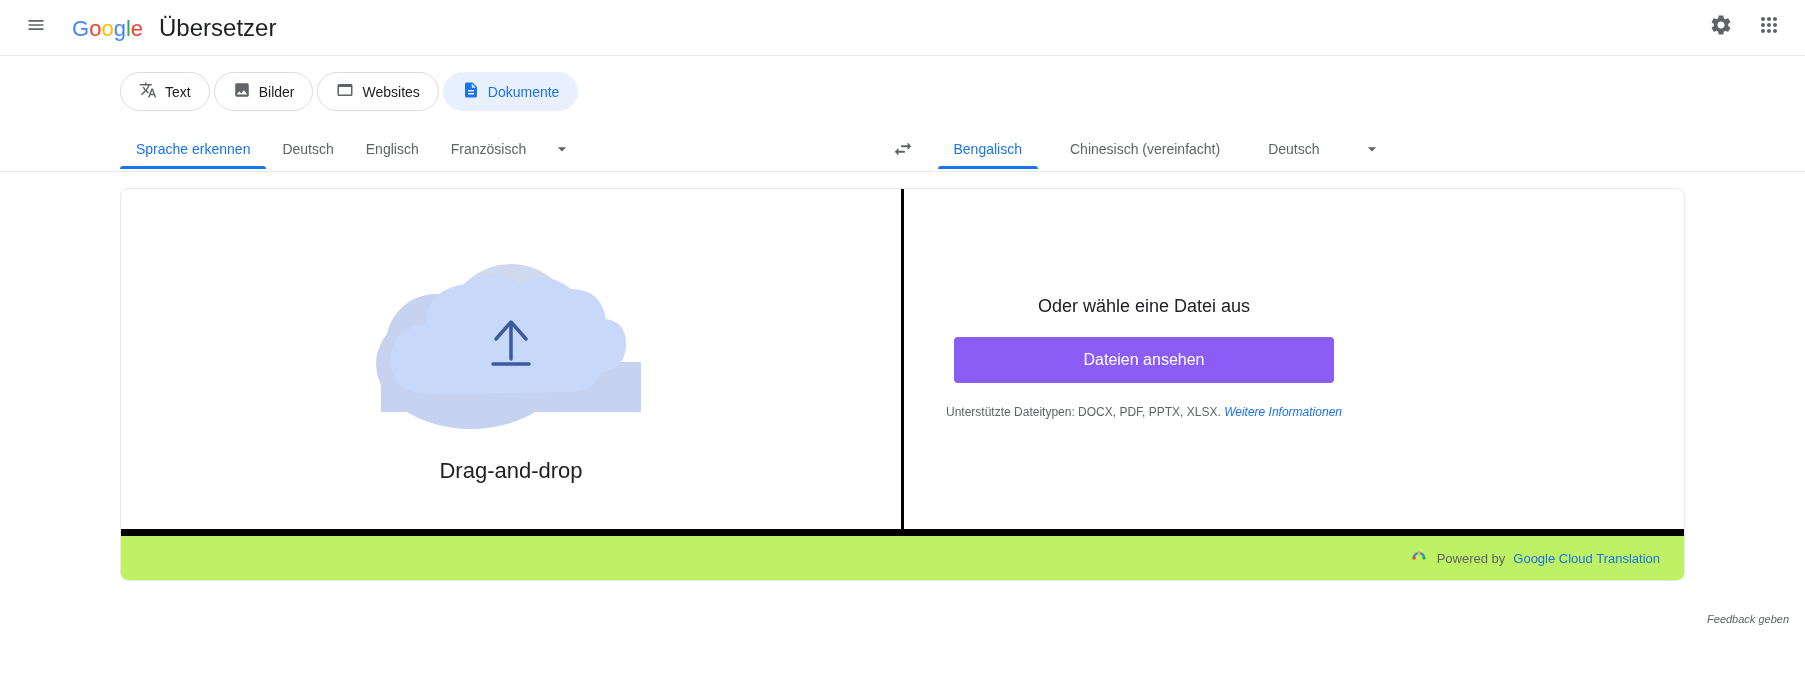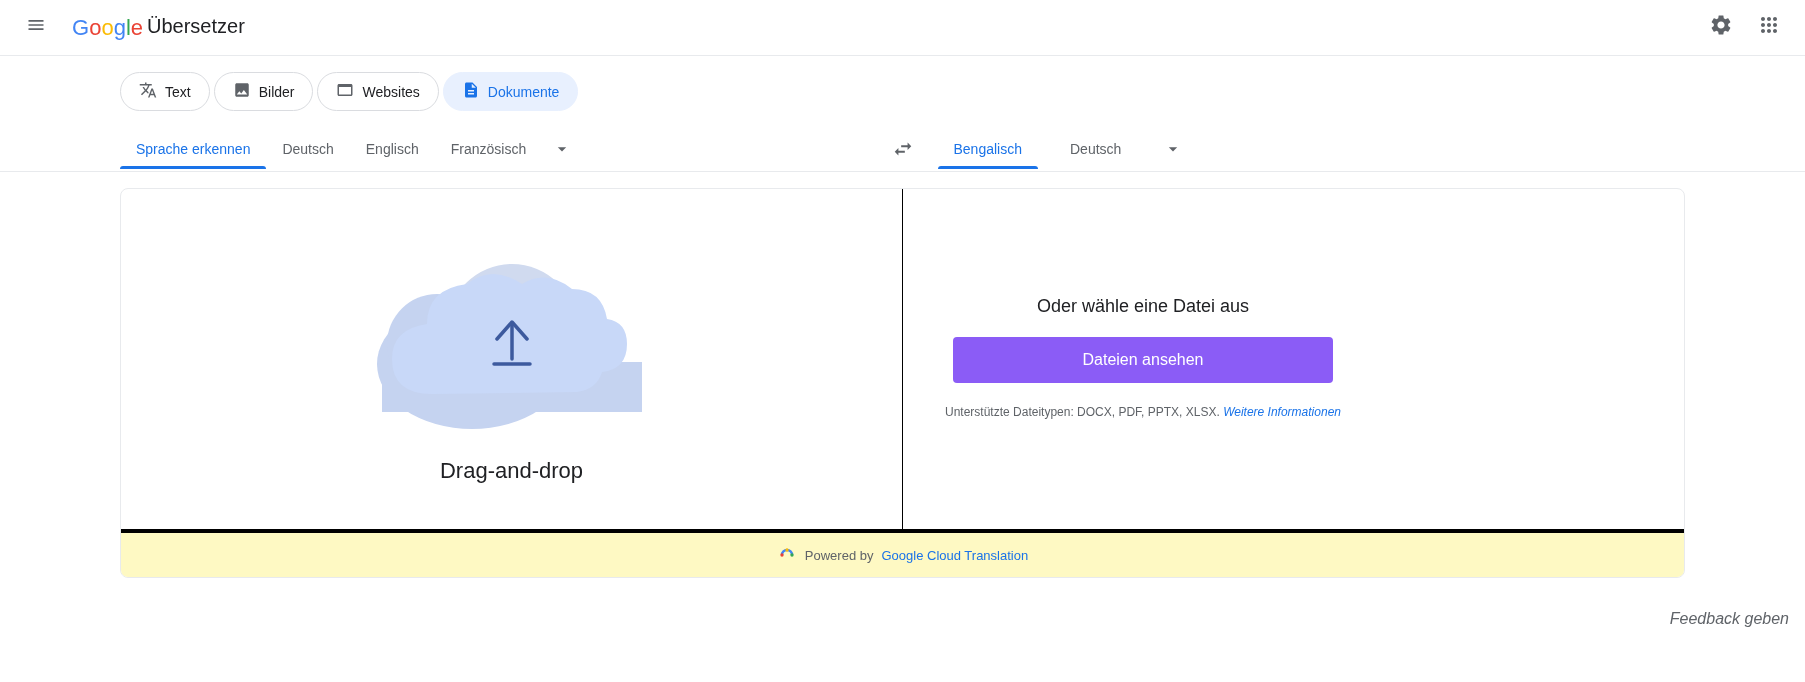--- a/index.html
+++ b/index.html
@@ -14,33 +14,33 @@
       border-bottom: 1px solid #e8eaed;
       height: 56px;
     }
     .header-left {
       display: flex;
       align-items: center;
       gap: 16px;
     }
     .logo {
       display: flex;
-      align-items: flex-start;
-      gap: 4px;
+      align-items: flex-end;
+      gap: 16px;
     }
     .google-text {
       font-size: 22px;
       font-weight: 400;
     }
     .g-blue { color: #4285f4; }
     .g-red { color: #ea4335; }
     .g-yellow { color: #fbbc05; }
     .g-green { color: #34a853; }
     .logo-subtitle {
-      font-size: 20px;
+      font-size: 24px;
       font-weight: 400;
       color: #202124;
     }
     .header-right {
       display: flex;
       align-items: center;
       gap: 8px;
     }
     .icon-btn {
       width: 40px;
@@ -160,21 +160,21 @@
       overflow: hidden;
       min-height: 370px;
     }
     .translate-panels {
       display: flex;
       flex: 1;
       min-height: 340px;
     }
     .left-panel {
       flex: 1;
-      border-right: 1px solid #000000;
+      border-right: 3px solid #000000;
       display: flex;
       flex-direction: column;
       align-items: center;
       justify-content: center;
       padding: 40px;
       min-height: 340px;
     }
     .right-panel {
       flex: 1;
       display: flex;
@@ -235,47 +235,47 @@
       line-height: 1.6;
     }
     .supported-text a {
       color: #1a73e8;
       text-decoration: none;
       font-style: italic;
     }
 
     
     .translate-footer {
-      border-top: 4px solid #000000;
+      border-top: 7px solid #000000;
       padding: 12px 24px;
       display: flex;
       align-items: center;
-      justify-content: center;
+      justify-content: flex-end;
       gap: 8px;
-      background: #fef9c3;
+      background: #bef264;
     }
     .powered-text {
       font-size: 13px;
       color: #5f6368;
     }
     .powered-link {
       color: #1a73e8;
       text-decoration: none;
       font-size: 13px;
     }
 
     
     .page-footer {
       display: flex;
       justify-content: flex-end;
       padding: 8px 16px;
       margin-top: 8px;
     }
     .feedback-link {
-      font-size: 16px;
+      font-size: 11px;
       color: #5f6368;
       text-decoration: none;
       font-style: italic;
     }
 
     
     .gear-svg, .grid-svg {
       width: 24px;
       height: 24px;
       fill: #5f6368;
@@ -365,20 +365,21 @@
         </svg>
     </button>
   </div>
   <button class="swap-btn">
     <svg width="22" height="22" viewBox="0 0 24 24" fill="#5f6368">
       <path d="M6.99 11L3 15l3.99 4v-3H14v-2H6.99v-3zM21 9l-3.99-4v3H10v2h7.01v3L21 9z"></path>
     </svg>
   </button>
   <div class="lang-target-section">
     <button class="lang-btn active">Bengalisch</button>
+    <button class="lang-btn">Chinesisch (vereinfacht)</button>
     <button class="lang-btn">Deutsch</button>
     <button class="lang-dropdown">
       <svg width="20" height="20" viewBox="0 0 24 24" fill="#5f6368">
           <path d="M7 10l5 5 5-5z"></path>
         </svg>
     </button>
   </div>
 </div>
 
 <main class="main-content">

